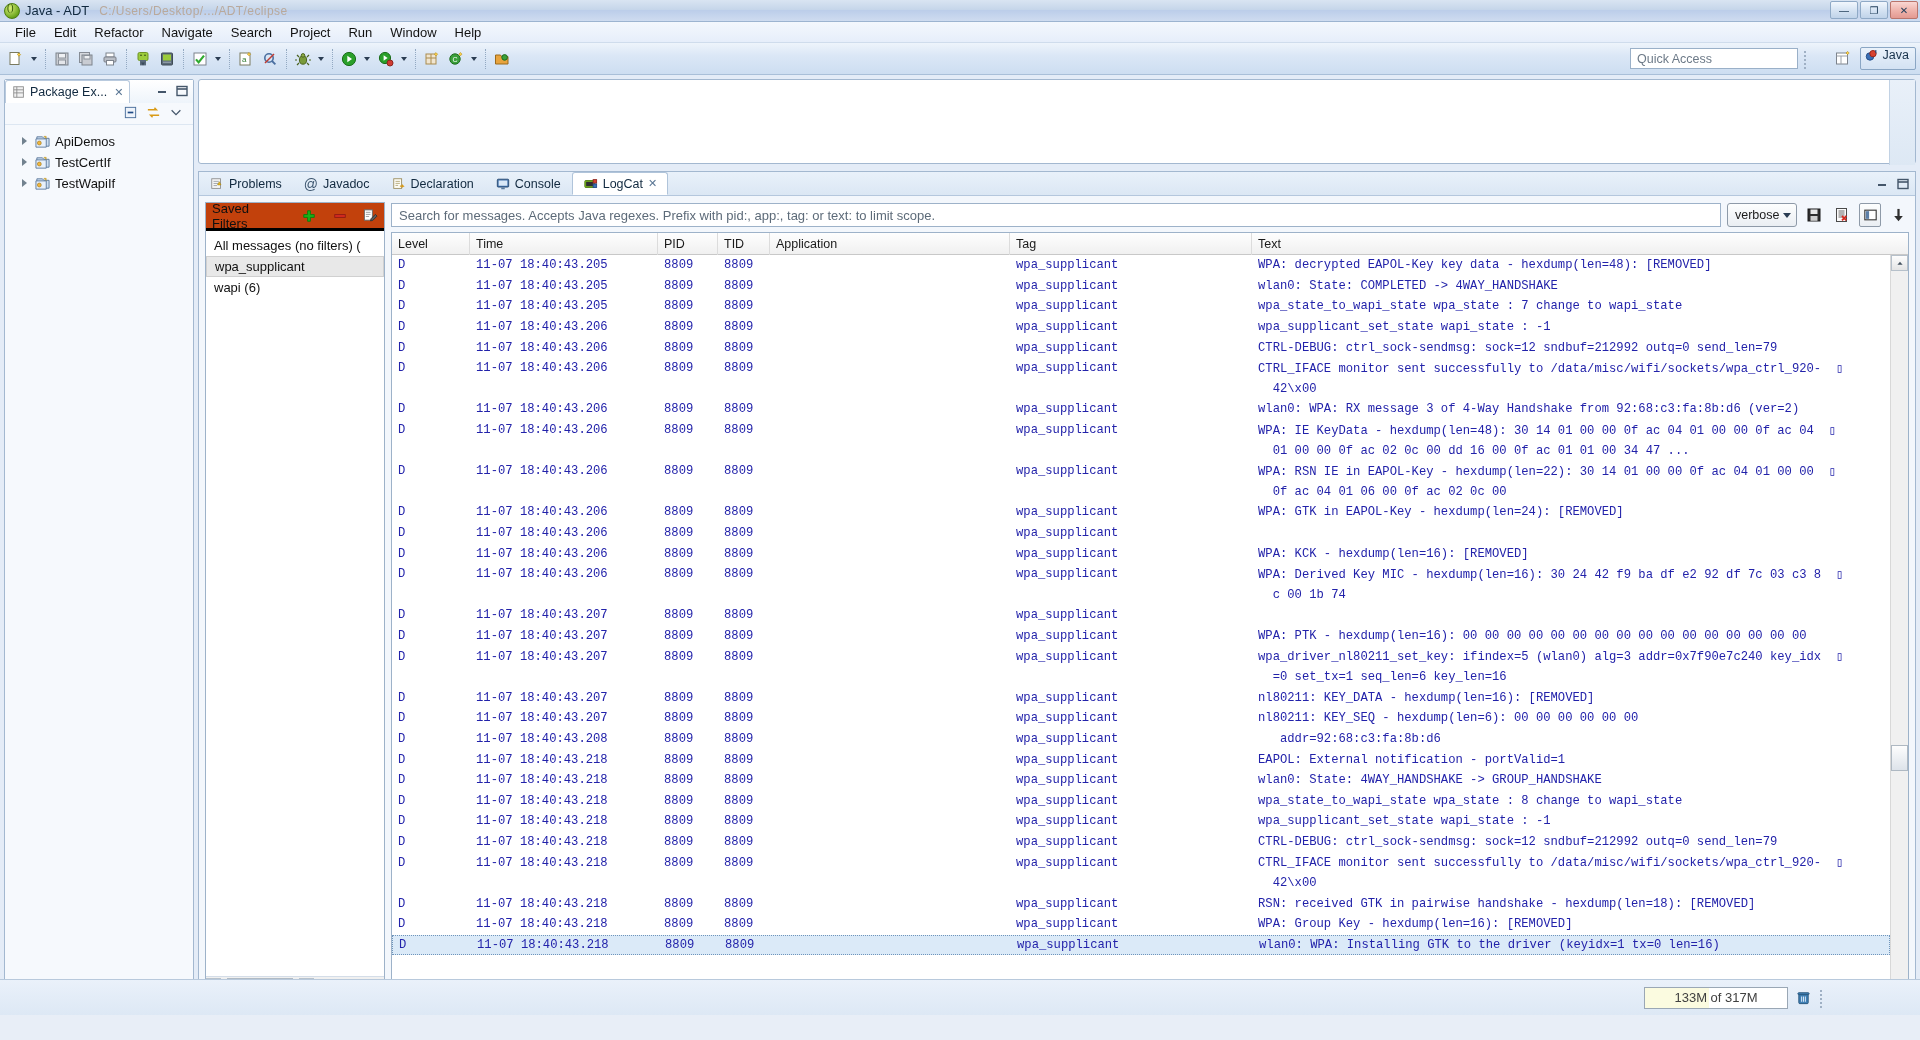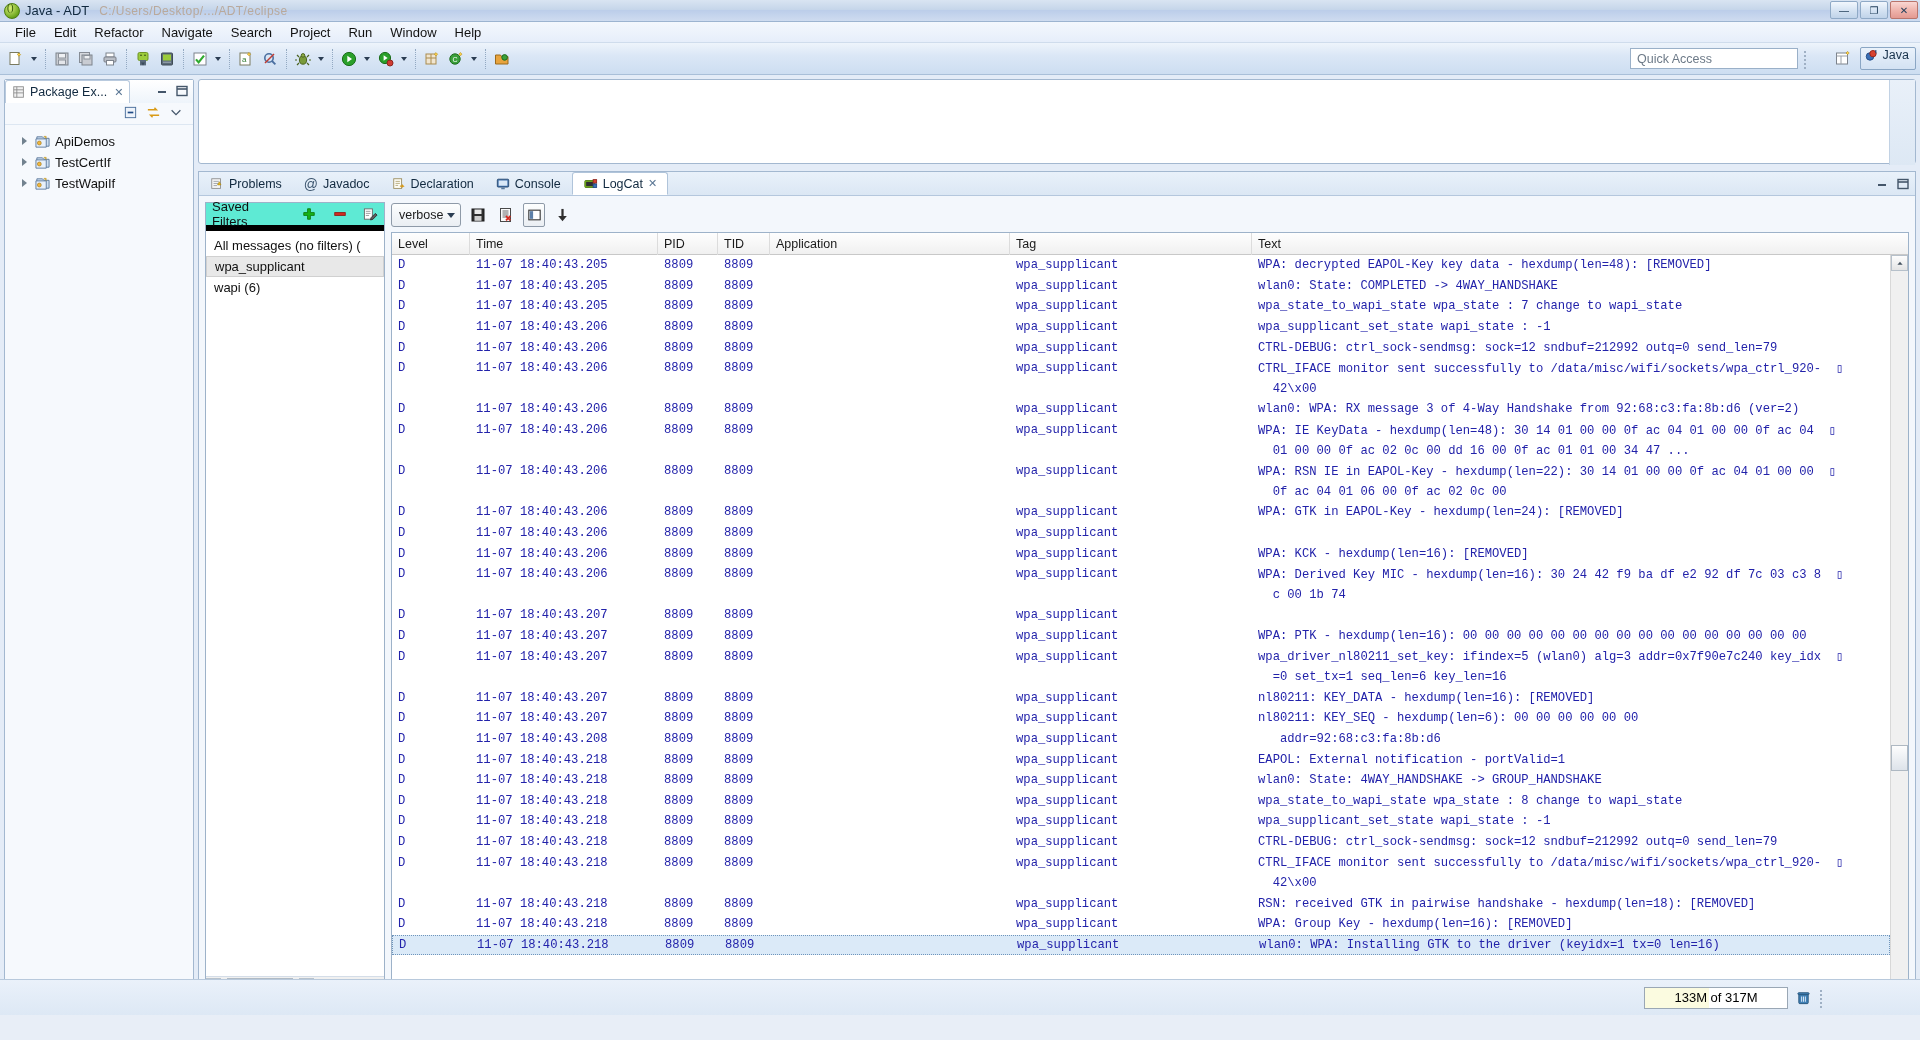--- a/index.html
+++ b/index.html
@@ -222,22 +222,22 @@
   
   #filters-panel {
     position: absolute; left: 6px; top: 6px;
     width: 180px; height: 790px;
     background: #ffffff;
     border: 1px solid #9db2c9;
   }
   #filters-head {
     height: 28px; display:flex; align-items:center; gap:16px;
     padding: 0 6px;
-    border-bottom: 6px solid #000000;
-    background: #5eead4;
+    border-bottom: 3px solid #000000;
+    background: #c2410c;
   }
   #filters-head .fh-label { font-size:13px; color:#101010; margin-right:4px; }
   .fh-btn { width:16px;height:16px;display:flex;align-items:center;justify-content:center; }
   #filters-list { padding: 4px 0; }
   .filter-item {
     height: 21px; display:flex; align-items:center;
     padding: 0 8px; font-size:13px; color:#101010;
     white-space: nowrap;
   }
   .filter-item.selected { background: #e8e8e8; border: 1px solid #d0d0d0; }
@@ -334,21 +334,21 @@
     padding-right: 96px;
   }
   #heap-monitor {
     display:flex; align-items:center;
   }
   #heap-bar {
     width: 144px; height: 22px;
     border: 1px solid #9aa7b5;
     background: #ffffff;
     display:flex; align-items:center; justify-content:center;
-    font-size: 13px; color:#000000;
+    font-size: 13px; color:#404040;
     position: relative; overflow:hidden;
   }
   #heap-fill {
     position:absolute; left:0; top:0; bottom:0; width: 64px;
     background: #fbfbe0;
   }
   #heap-label { position:relative; z-index:2; }
   #heap-trash { width: 22px; height:24px; display:flex;align-items:center;justify-content:center; margin-left:4px; }
   #sb-dots { width:4px;height:20px;margin-left:6px; }
   #sb-dots i { display:block;width:2px;height:2px;background:#9fb0c4;margin:2px 0;}
@@ -732,20 +732,23 @@
           <div class="hs-arrow" style="margin-left:6px">
             <svg width="7" height="8" viewBox="0 0 8 8">
                 <path d="M2.5 1L6 4l-3.5 3z" fill="#45525f"></path>
               </svg>
           </div>
         </div>
       </div>
 
       <div id="lc-right">
         <div id="lc-searchrow">
+          <div id="lc-search" title="Search for messages. Accepts Java regexes. Prefix with pid:, app:, tag: or text: to limit scope.">
+            <span>Search for messages. Accepts Java regexes. Prefix with pid:, app:, tag: or text: to limit scope.</span>
+          </div>
           <div id="lc-level">
             <span>verbose</span>
             <span class="caret"></span>
           </div>
           <div class="lc-icnbtn">
             <svg width="16" height="16" viewBox="0 0 16 16">
                 <rect x="2" y="2" width="12" height="12" fill="#2f2f2f" stroke="#1a1a1a"></rect>
                 <rect x="4.5" y="2.5" width="7" height="4.5" fill="#e8e8e8"></rect>
                 <rect x="4.5" y="9" width="7" height="4.8" fill="#cfcfcf"></rect>
               </svg>

